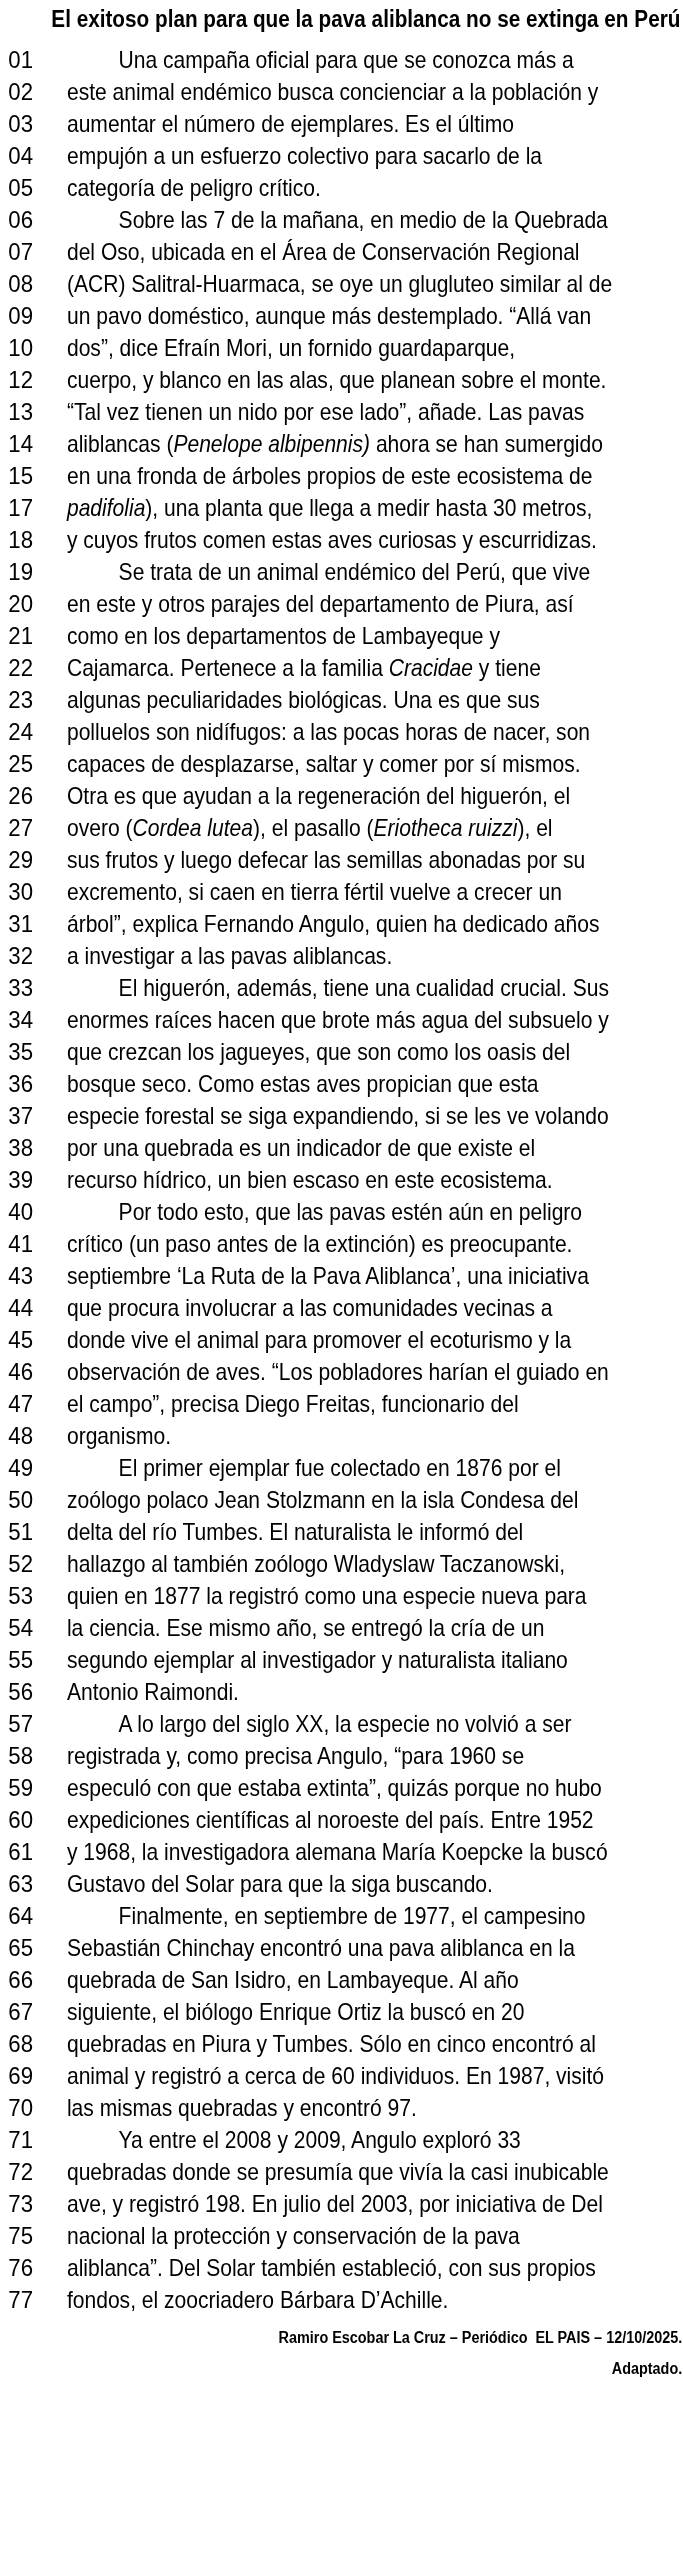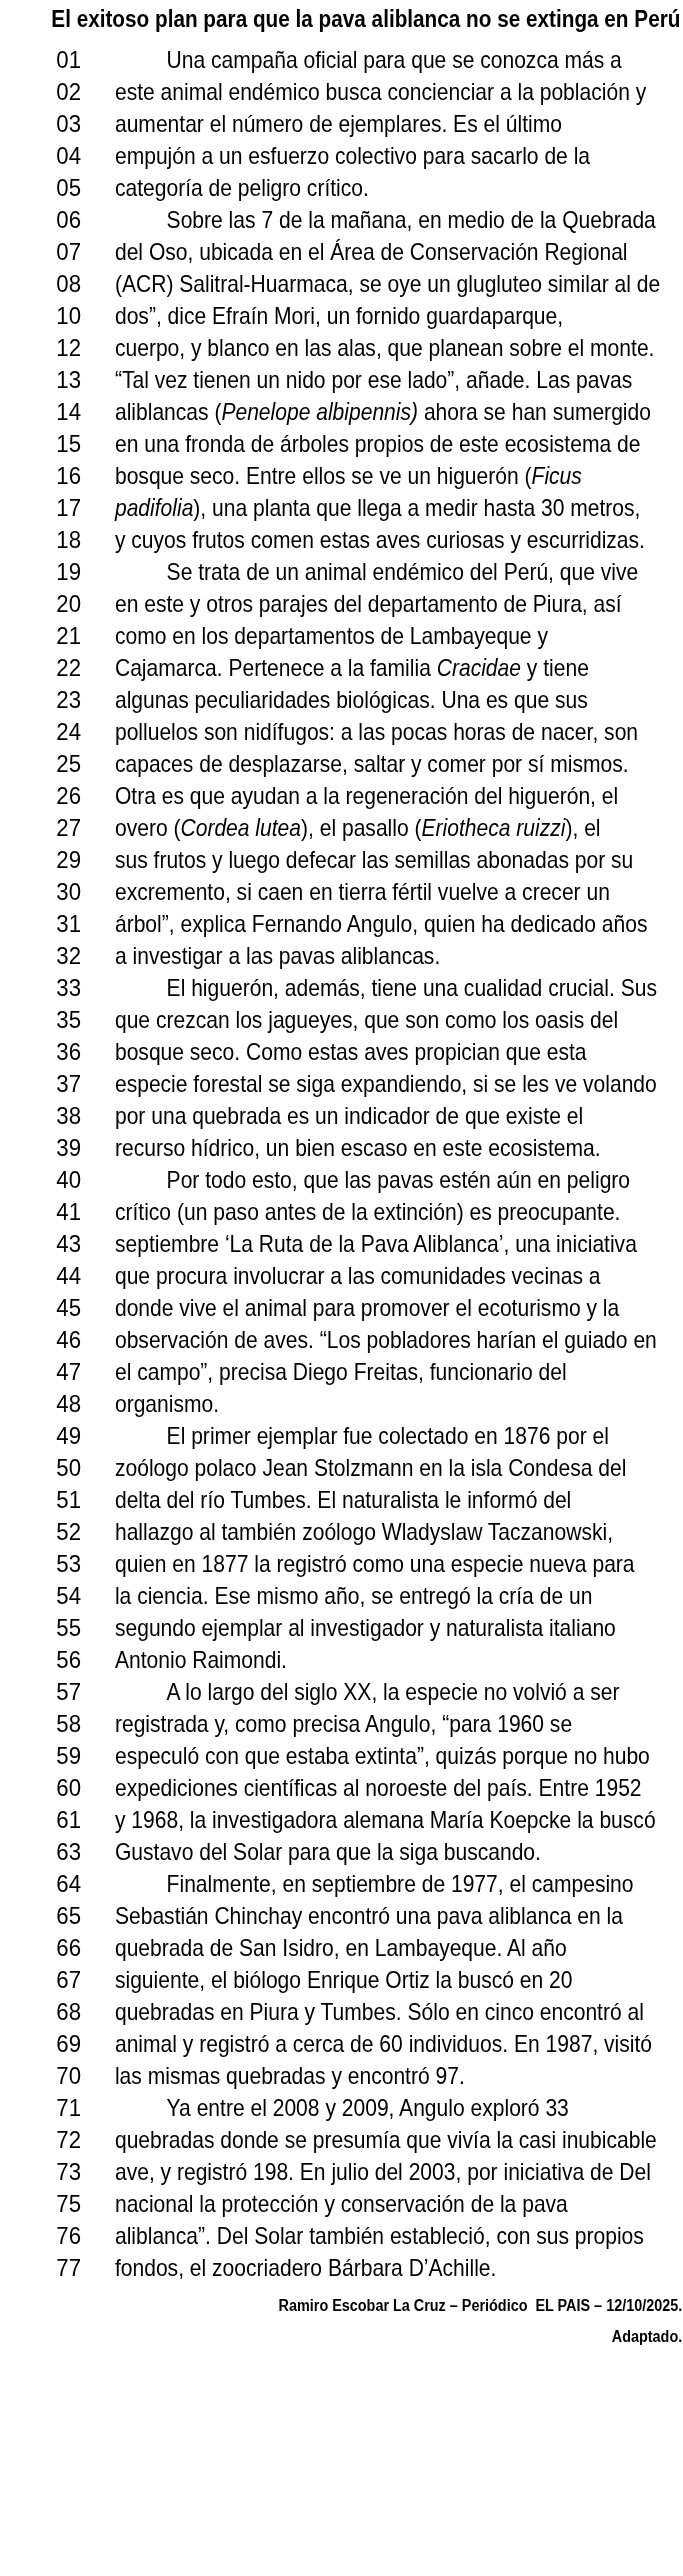--- a/index.html
+++ b/index.html
@@ -6,21 +6,21 @@
   body{
     width:684px;height:2576px;overflow:hidden;background:#ffffff;color:#000000;
     font-family:"Liberation Sans", sans-serif;
   }
   .page{width:684px;}
   .title{
     margin:2.9px 0 10.7px 0;height:31px;line-height:31px;
     font-weight:bold;font-size:24.4px;text-align:center;white-space:nowrap;
     transform:scaleX(0.85);transform-origin:50% 50%;
   }
-  .lines{width:592px;margin-left:48px;}
+  .lines{width:592px;}
   .line{display:flex;height:32px;align-items:center;font-size:23.4px;}
   .num{
     flex:none;width:43px;padding-left:8.8px;
     transform:scaleX(0.95);transform-origin:0 50%;
   }
   .txt{
     white-space:nowrap;padding-left:16.6px;
     transform:scaleX(0.9);transform-origin:0 50%;
   }
   .txt.indent{padding-left:74px;}
@@ -67,44 +67,44 @@
       </div>
       <div class="line">
         <span class="num">07</span>
         <span class="txt">del Oso, ubicada en el Área de Conservación Regional</span>
       </div>
       <div class="line">
         <span class="num">08</span>
         <span class="txt">(ACR) Salitral-Huarmaca, se oye un glugluteo similar al de</span>
       </div>
       <div class="line">
+        <span class="num">09</span>
+        <span class="txt">un pavo doméstico, aunque más destemplado. “Allá van</span>
+      </div>
+      <div class="line">
         <span class="num">10</span>
         <span class="txt">dos”, dice Efraín Mori, un fornido guardaparque,</span>
       </div>
       <div class="line">
         <span class="num">12</span>
         <span class="txt">cuerpo, y blanco en las alas, que planean sobre el monte.</span>
       </div>
       <div class="line">
         <span class="num">13</span>
         <span class="txt">“Tal vez tienen un nido por ese lado”, añade. Las pavas</span>
       </div>
       <div class="line">
         <span class="num">14</span>
         <span class="txt">aliblancas (<i>Penelope albipennis)</i> ahora se han sumergido</span>
       </div>
       <div class="line">
         <span class="num">15</span>
         <span class="txt">en una fronda de árboles propios de este ecosistema de</span>
       </div>
       <div class="line">
-        <span class="num">16</span>
-        <span class="txt">bosque seco. Entre ellos se ve un higuerón (<i>Ficus</i></span>
-      </div>
-      <div class="line">
         <span class="num">17</span>
         <span class="txt"><i>padifolia</i>), una planta que llega a medir hasta 30 metros,</span>
       </div>
       <div class="line">
         <span class="num">18</span>
         <span class="txt">y cuyos frutos comen estas aves curiosas y escurridizas.</span>
       </div>
       <div class="line">
         <span class="num">19</span>
         <span class="txt indent">Se trata de un animal endémico del Perú, que vive</span>
@@ -153,20 +153,24 @@
         <span class="num">31</span>
         <span class="txt">árbol”, explica Fernando Angulo, quien ha dedicado años</span>
       </div>
       <div class="line">
         <span class="num">32</span>
         <span class="txt">a investigar a las pavas aliblancas.</span>
       </div>
       <div class="line">
         <span class="num">33</span>
         <span class="txt indent">El higuerón, además, tiene una cualidad crucial. Sus</span>
+      </div>
+      <div class="line">
+        <span class="num">34</span>
+        <span class="txt">enormes raíces hacen que brote más agua del subsuelo y</span>
       </div>
       <div class="line">
         <span class="num">35</span>
         <span class="txt">que crezcan los jagueyes, que son como los oasis del</span>
       </div>
       <div class="line">
         <span class="num">36</span>
         <span class="txt">bosque seco. Como estas aves propician que esta</span>
       </div>
       <div class="line">

